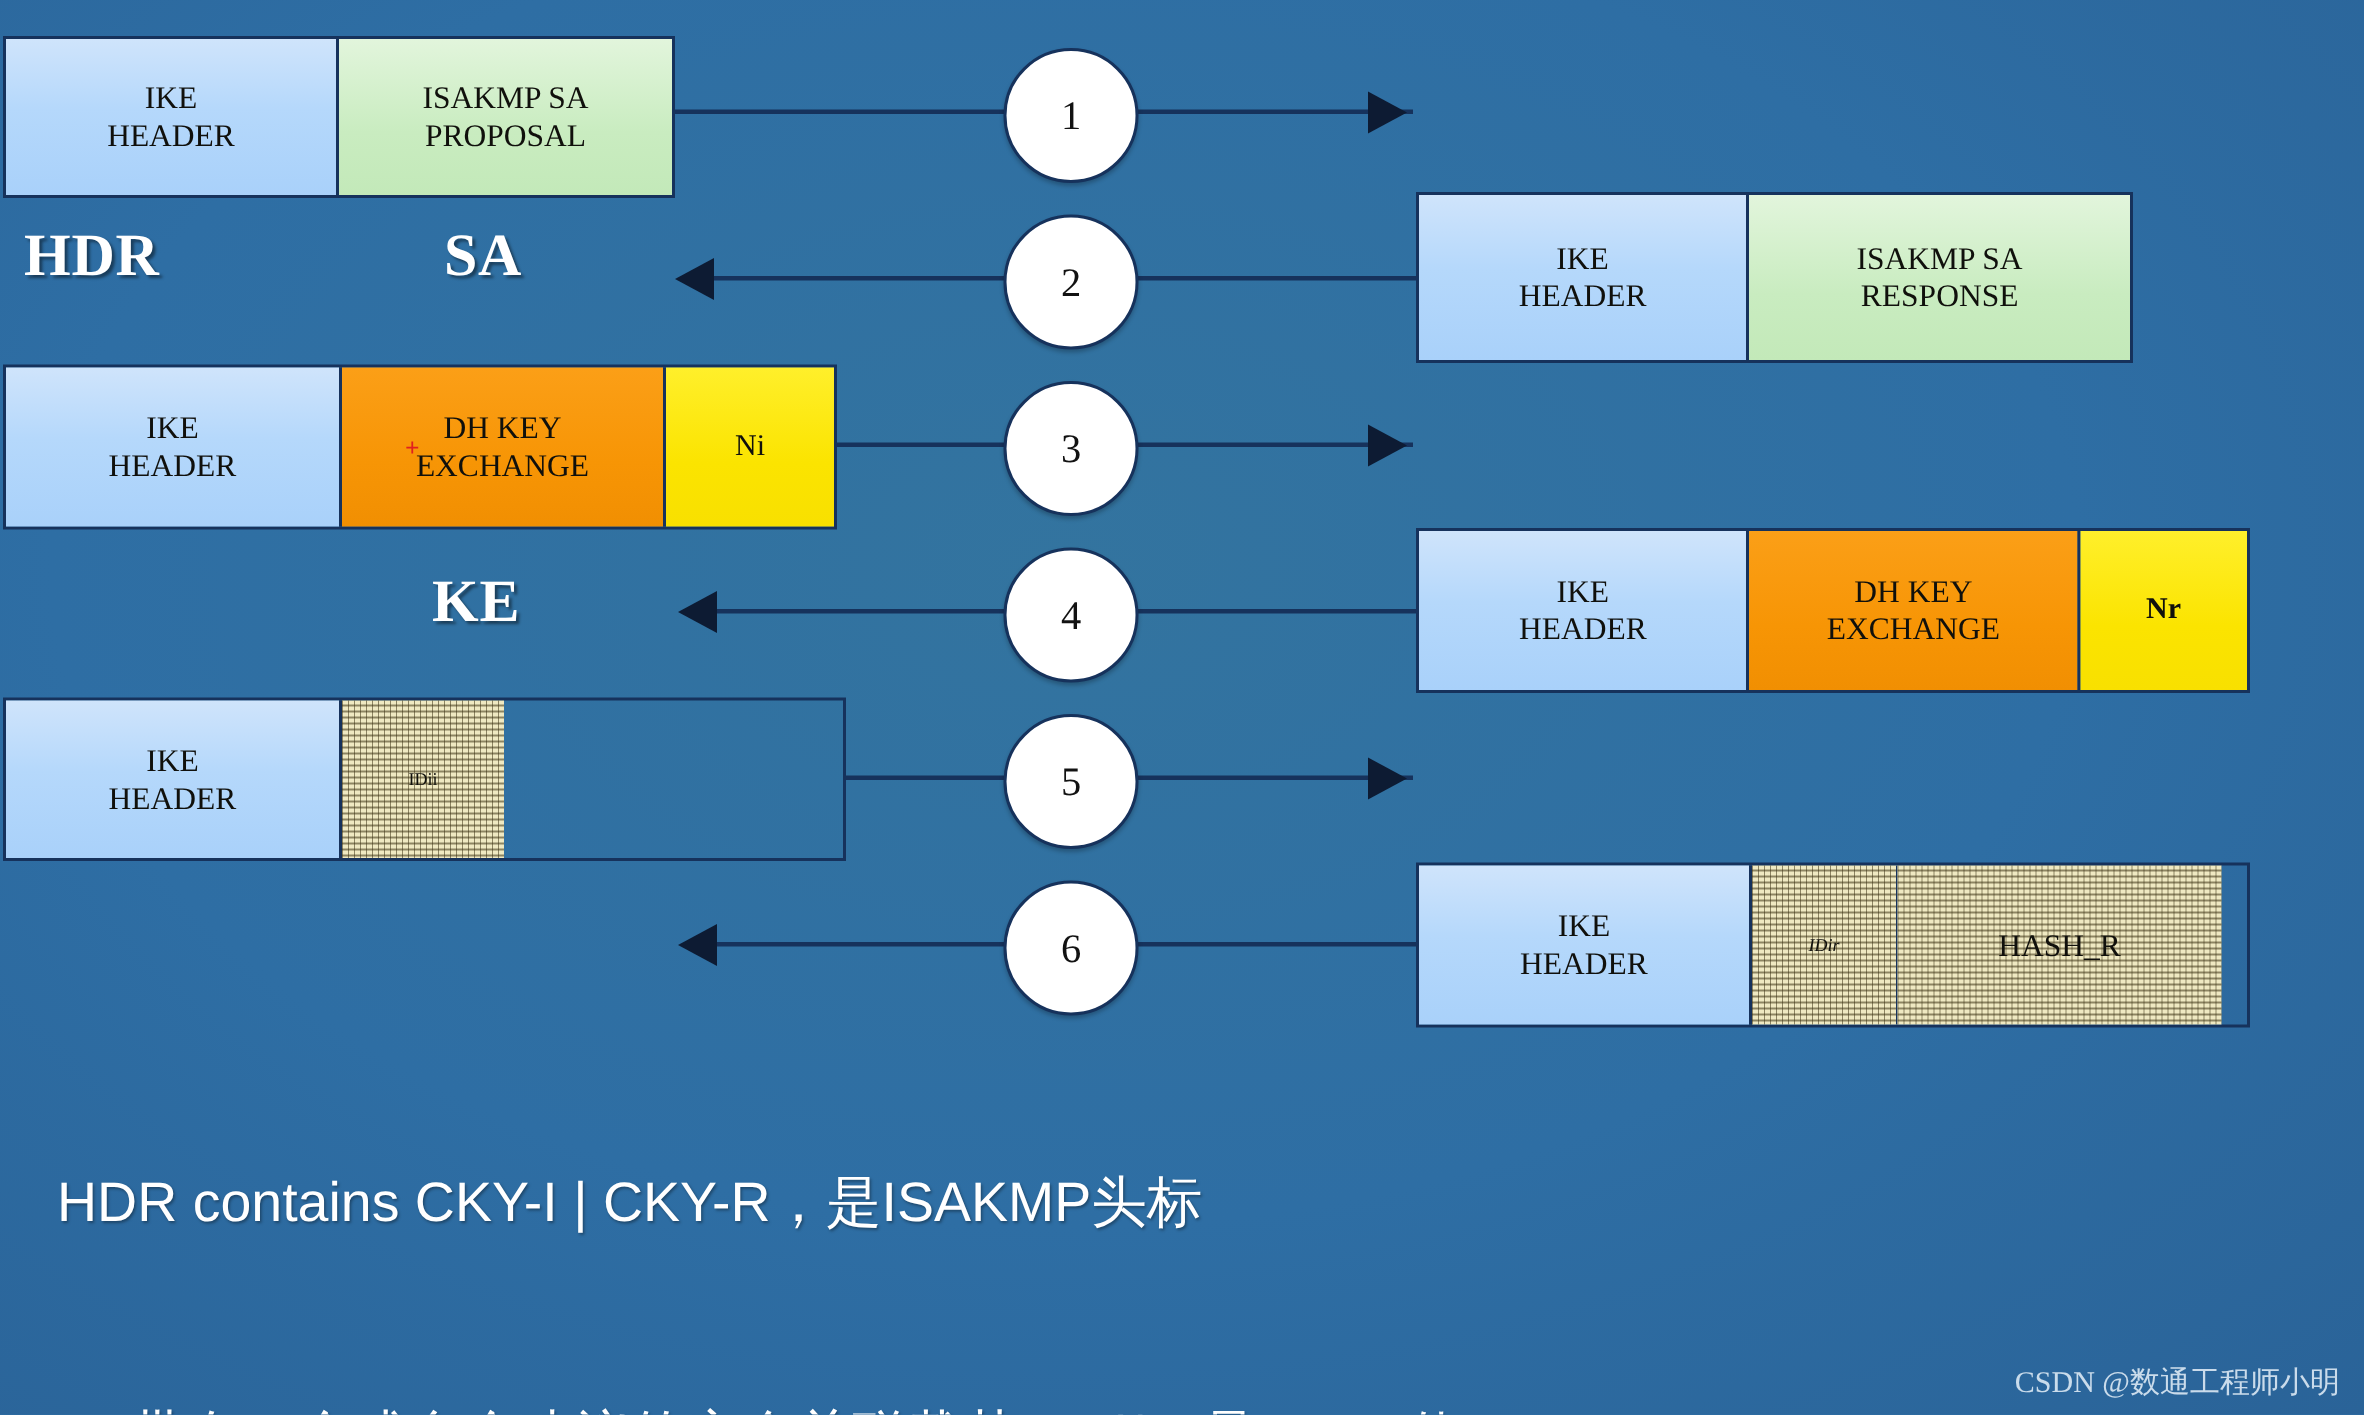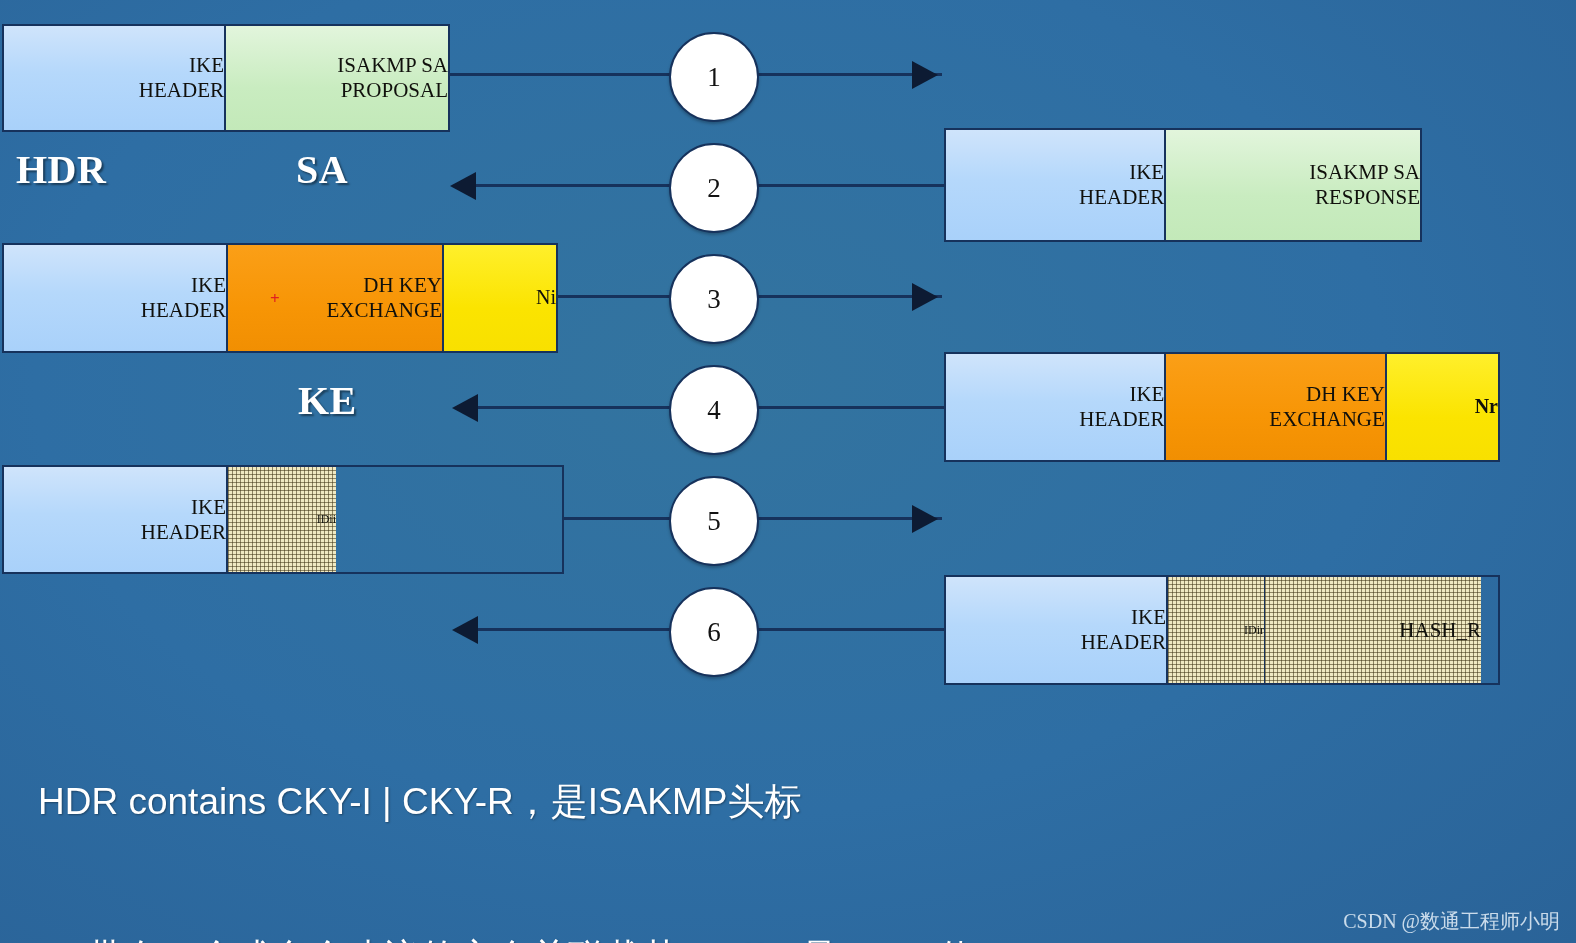--- a/index.html
+++ b/index.html
@@ -11,21 +11,21 @@
     position:relative;
   }
   #stage{position:absolute;left:0;top:0;width:1576px;height:943px;
     background:radial-gradient(ellipse at 45% 40%, #33749f 0%, #2e6ea4 55%, #2a6398 100%);
     overflow:hidden;}
 
   
   .packet{position:absolute;display:flex;box-sizing:border-box;
     border:2px solid #16325c;}
   .seg{box-sizing:border-box;display:flex;flex-direction:column;
-    align-items:flex-end;justify-content:center;
+    align-items:center;justify-content:center;
     font-family:"Liberation Serif", serif;
     color:#10100c;line-height:1.18;text-align:center;
     border-right:2px solid #16325c;overflow:hidden;}
   .seg:last-child{border-right:none;}
   .seg span{display:block;white-space:nowrap;}
 
   .c-hdr{background:linear-gradient(180deg,#cfe4fb 0%,#b5d8fb 45%,#a9d1fa 100%);}
   .c-green{background:linear-gradient(180deg,#e2f5dc 0%,#c9ecc0 60%,#c3e9b9 100%);}
   .c-orange{background:linear-gradient(180deg,#fb9f17 0%,#f79505 60%,#f18f02 100%);}
   .c-yellow{background:linear-gradient(180deg,#ffef2b 0%,#fbe400 60%,#f8e000 100%);}
@@ -85,21 +85,21 @@
       <span>HEADER</span>
     </div>
     <div class="seg c-green fs-big" style="width:224px;">
       <span>ISAKMP SA</span>
       <span>PROPOSAL</span>
     </div>
   </div>
 
   <div class="biglabel" style="left:16px;top:146px;">HDR</div>
   <div class="biglabel" style="left:296px;top:146px;">SA</div>
-  <div class="biglabel" style="left:298px;top:377px;">KE</div>
+  <div class="biglabel" style="left:288px;top:377px;">KE</div>
 
   <div class="packet" style="left:944px;top:128px;width:478px;height:114px;">
     <div class="seg c-hdr fs-big" style="width:222px;">
       <span>IKE</span>
       <span>HEADER</span>
     </div>
     <div class="seg c-green fs-big" style="width:256px;">
       <span>ISAKMP SA</span>
       <span>RESPONSE</span>
     </div>
@@ -142,21 +142,21 @@
     <div class="seg c-hatch fs-sm" style="width:108px;border-right-width:1px;">
       <span>IDii</span>
     </div>
   </div>
 
   <div class="packet" style="left:944px;top:575px;width:556px;height:110px;">
     <div class="seg c-hdr fs-big" style="width:222px;">
       <span>IKE</span>
       <span>HEADER</span>
     </div>
-    <div class="seg c-hatch fs-sm" style="width:97px;border-right-width:1px;">
+    <div class="seg c-hatch fs-sm" style="width:97px;border-right-width:1px;font-style:italic;">
       <span>IDir</span>
     </div>
     <div class="seg c-hatch fs-big" style="width:216px;">
       <span>HASH_R</span>
     </div>
   </div>
 
   <div class="line" style="left:450px;top:73px;width:492px;"></div>
   <div class="head right" style="left:912px;top:61px;"></div>
   <div class="circle" style="left:669px;top:32px;">

